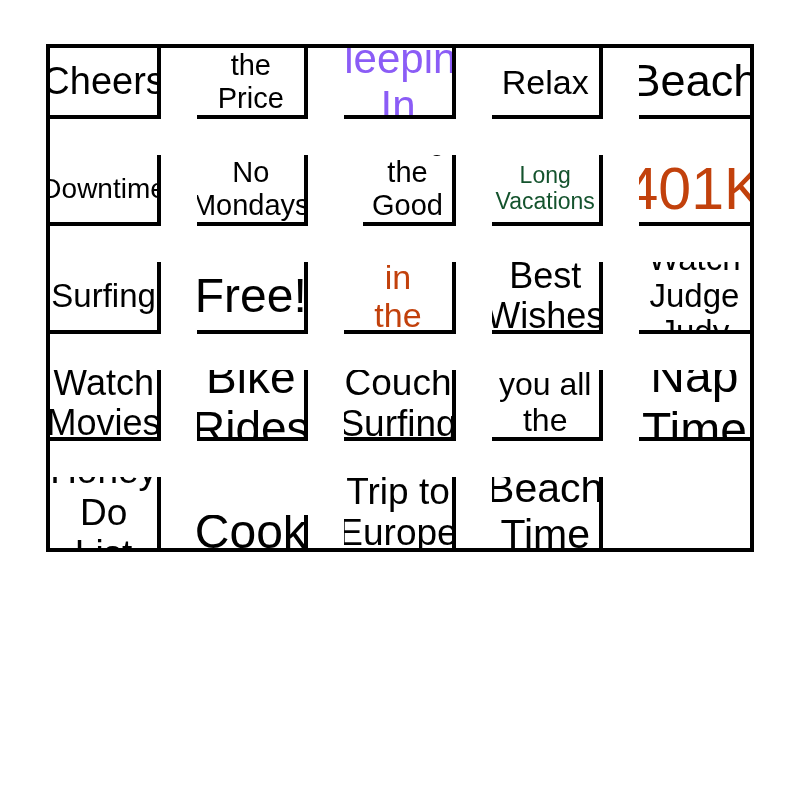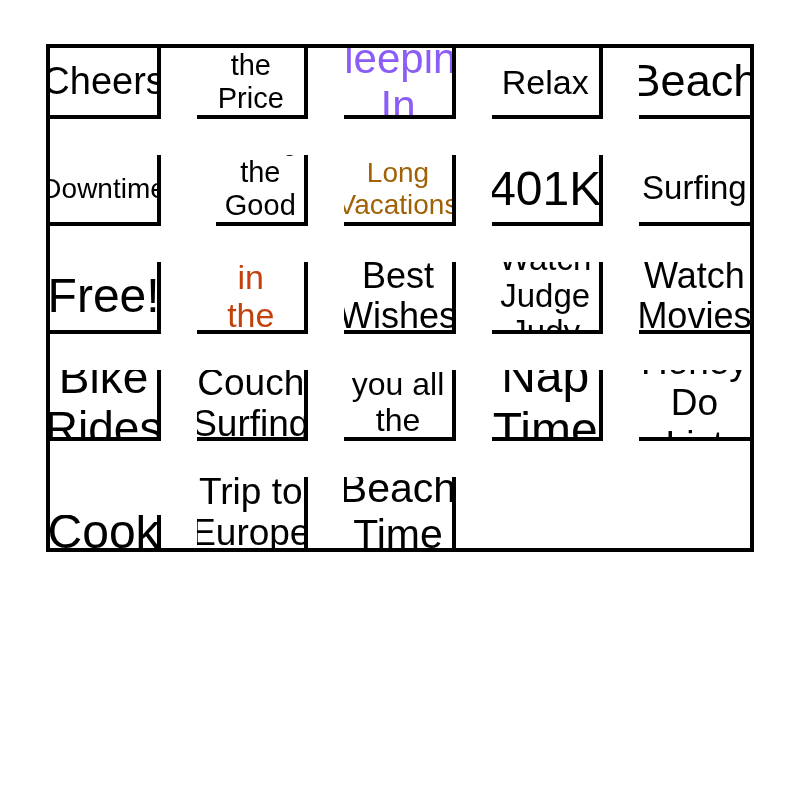--- a/index.html
+++ b/index.html
@@ -57,26 +57,28 @@
   <div class="bingo-grid">
       <div class="cell" style="font-size: 38px; color: rgb(0, 0, 0);">Cheers</div>
       <div class="cell" style="font-size: 29px; color: rgb(0, 0, 0);">Watch
 the Price
 is Right</div>
       <div class="cell" style="font-size: 42px; color: #8b5cf6;">Sleeping
 In</div>
       <div class="cell" style="font-size: 34px; color: rgb(0, 0, 0);">Relax</div>
       <div class="cell" style="font-size: 45px; color: rgb(0, 0, 0);">Beach</div>
       <div class="cell" style="font-size: 28px; color: rgb(0, 0, 0);">Downtime</div>
+      <div class="cell" style="font-size: 29px; color: rgb(0, 0, 0);">No
+Mondays</div>
       <div class="cell" style="font-size: 29px; color: rgb(0, 0, 0); margin-left: 19px;">Living
 the Good
 Life</div>
-      <div class="cell" style="font-size: 28px; color: #a16207;">Long
+      <div class="cell" style="font-size: 23px; color: #14532d;">Long
 Vacations</div>
-      <div class="cell" style="font-size: 48px; color: #000000;">401K</div>
+      <div class="cell" style="font-size: 59px; color: #c2410c;">401K</div>
       <div class="cell" style="font-size: 33px; color: rgb(0, 0, 0);">Surfing</div>
       <div class="cell" style="font-size: 48px; color: rgb(0, 0, 0);">Free!</div>
       <div class="cell" style="font-size: 34px; color: #c2410c;">Work in
 the
 Garden</div>
       <div class="cell" style="font-size: 36px; color: rgb(0, 0, 0);">Best
 Wishes</div>
       <div class="cell" style="font-size: 33px; color: rgb(0, 0, 0);">Watch
 Judge
 Judy</div>

